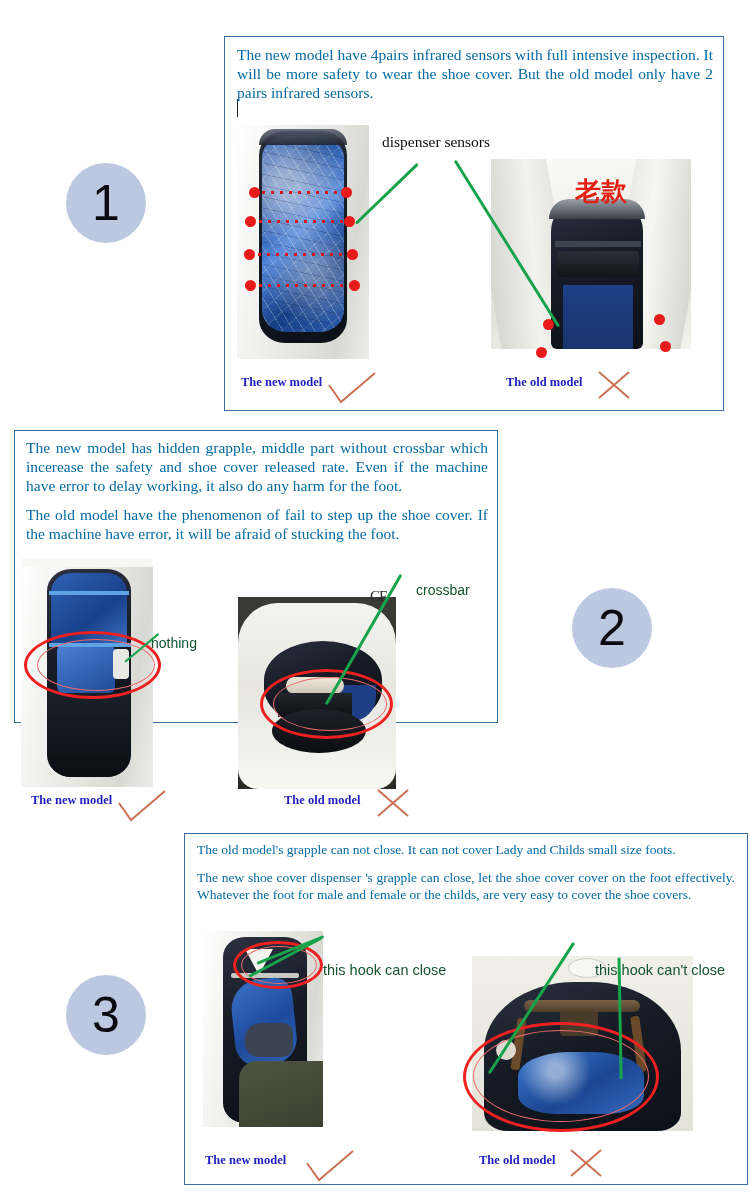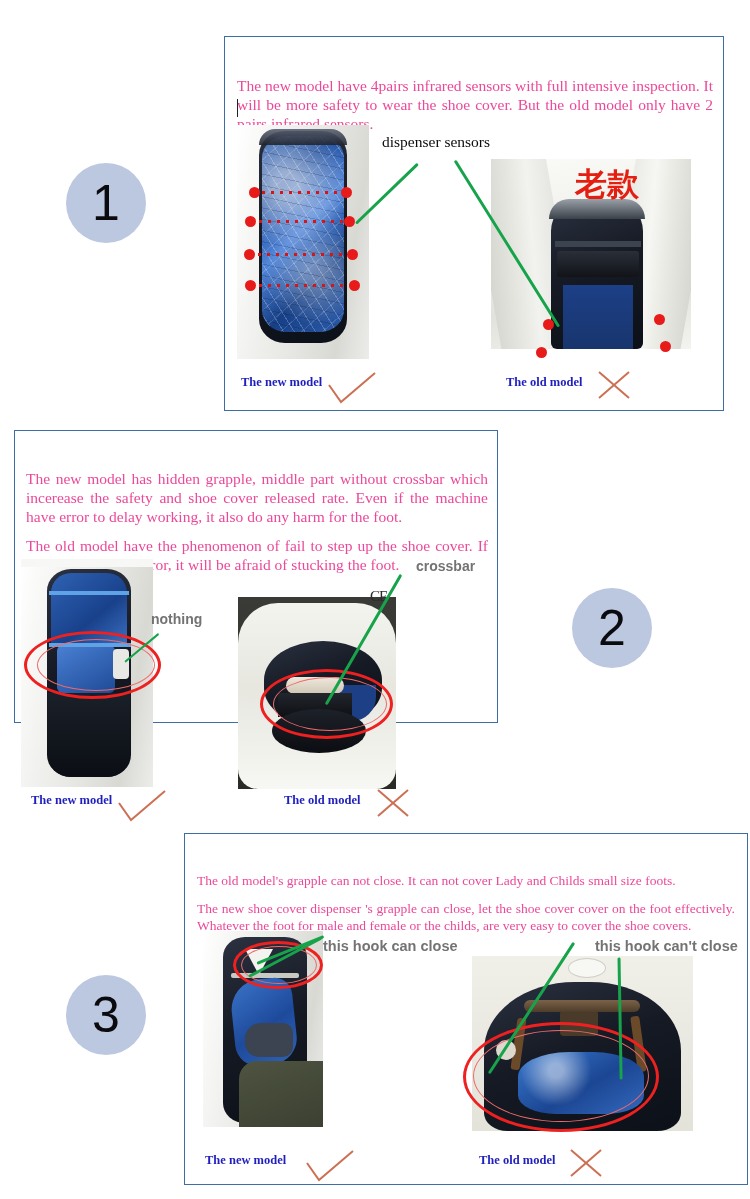--- a/index.html
+++ b/index.html
@@ -13,23 +13,22 @@
 
   .panel{
     position:absolute;
     border:1px solid #3c6ea5;
     background:#ffffff;
     box-sizing:border-box;
   }
 
   .panel-text{
     text-align:justify;
-    color:#ec4899;
-    font-family:"Liberation Serif", serif;
-    margin-top:31px;
+    color:#0369a1;
+    font-family:"Liberation Serif", serif;
   }
   .panel-text p{margin:0 0 10px 0;}
 
   
   .badge{
     position:absolute;
     width:80px;height:80px;
     border-radius:50%;
     background:#bcc8e0;
     display:flex;align-items:center;justify-content:center;
@@ -92,24 +91,25 @@
   .leader-thin{height:2px;}
 
   .label-serif{
     position:absolute;
     color:#0c0c0c;
     font-family:"Liberation Serif", serif;
     white-space:nowrap;
   }
   .label-red{
     position:absolute;
-    color:#737373;
+    color:#14532d;
     font-family:"Liberation Sans", sans-serif;
-    font-weight:bold;
+    font-weight:normal;
     white-space:nowrap;
+    margin-top:24px;
   }
   .cn-red{
     position:absolute;
     color:#e41f12;
     font-family:"DejaVu Sans", sans-serif;
     font-weight:bold;
     white-space:nowrap;
   }
 
   .caption{
@@ -180,21 +180,21 @@
     <div class="bodyplate2"></div>
     <div style="position:absolute;left:-6px;top:-6px;width:78px;height:205px;background:linear-gradient(95deg,#cfcfc8,#f2f2ee 60%,#dededa);transform:skewX(10deg);"></div>
     <div style="position:absolute;right:-6px;top:-6px;width:78px;height:205px;background:linear-gradient(265deg,#cfcfc8,#f6f6f2 60%,#e2e2dd);transform:skewX(-10deg);"></div>
     <div class="opening" style="left:60px;top:42px;width:92px;height:148px;border-radius:30px 30px 6px 6px;"></div>
     <div style="position:absolute;left:58px;top:40px;width:96px;height:20px;background:linear-gradient(180deg,#9aa0a8,#3b4149);border-radius:28px 28px 0 0;"></div>
     <div style="position:absolute;left:72px;top:126px;width:70px;height:64px;background:linear-gradient(180deg,#1c3f86,#18356d);"></div>
     <div style="position:absolute;left:66px;top:92px;width:82px;height:26px;background:linear-gradient(180deg,#2a2f38,#111318);border-radius:3px;"></div>
     <div style="position:absolute;left:64px;top:82px;width:86px;height:6px;background:#3c4450;"></div>
   </div>
 
-  <div class="cn-red" style="left:350px;top:126px;font-size:32px;">老款</div>
+  <div class="cn-red" style="left:350px;top:137px;font-size:26px;">老款</div>
 
   <div class="dot" style="left:318px;top:282px;"></div>
   <div class="dot" style="left:311px;top:310px;"></div>
   <div class="dot" style="left:429px;top:277px;"></div>
   <div class="dot" style="left:435px;top:304px;"></div>
 
   <div class="label-serif" style="left:157px;top:96px;font-size:15.5px;">dispenser sensors</div>
   <div class="leader" style="left:131px;top:185px;width:86px;transform:rotate(-44deg);"></div>
   <div class="leader" style="left:230px;top:122px;width:196px;transform:rotate(58deg);"></div>
 

